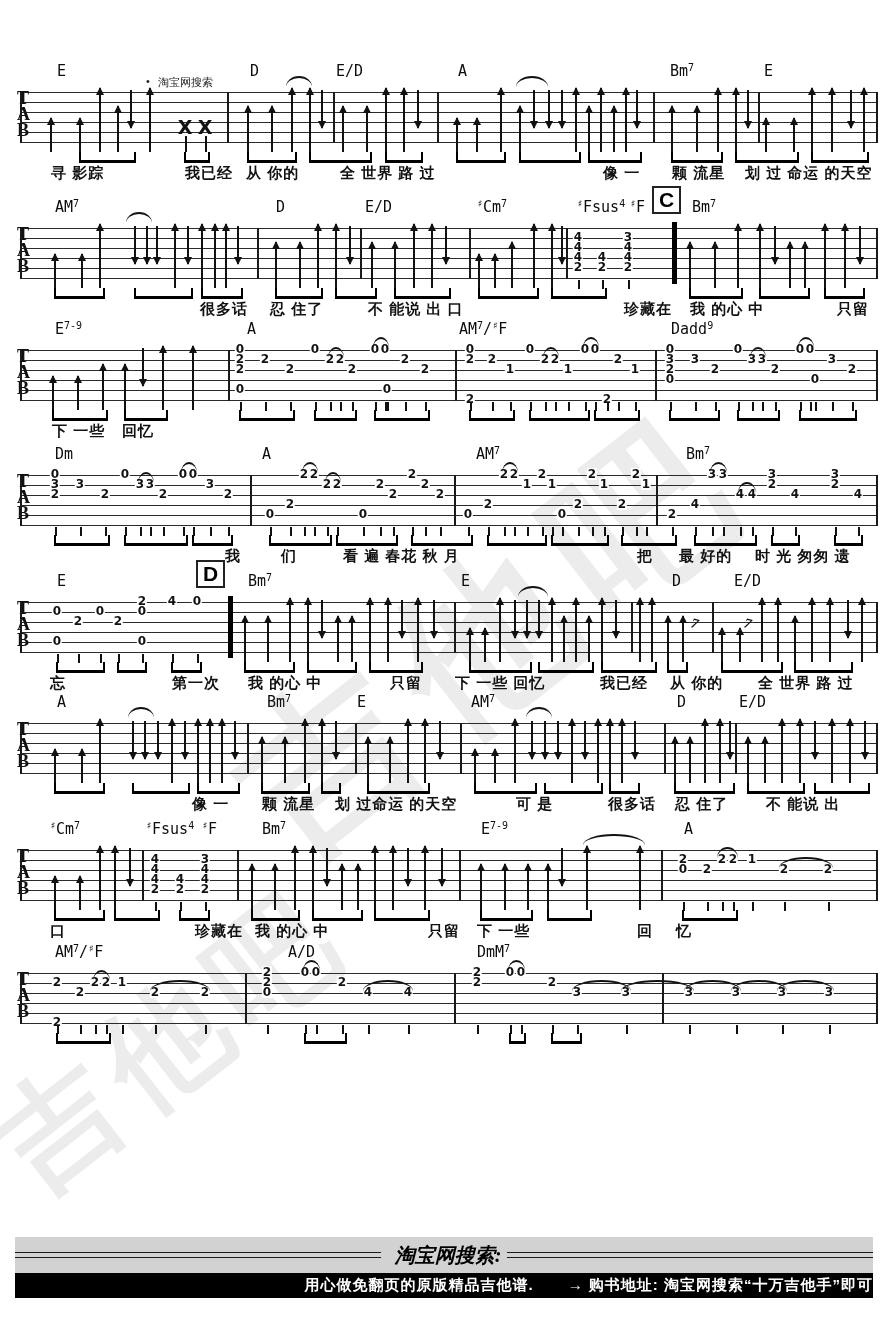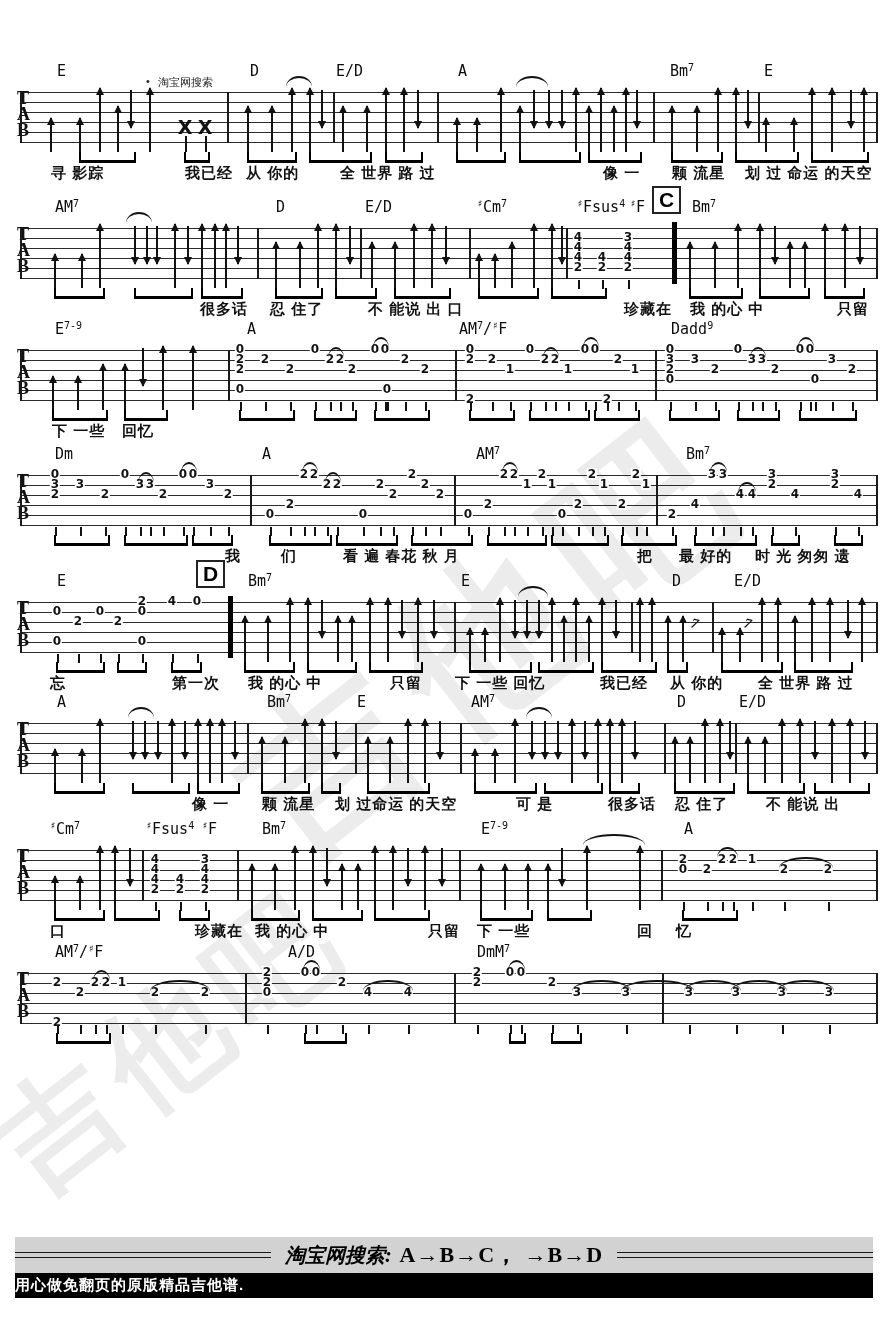--- a/index.html
+++ b/index.html
@@ -37,21 +37,21 @@
       font:bold 15px "Liberation Sans","DejaVu Sans",sans-serif;color:#121212;}
   #pill{position:absolute;top:1148px;left:50%;transform:translateX(-52%);
         border:2px solid #cdcdcd;border-radius:20px;padding:5px 26px;
         color:#b1b1b1;font:bold 17px "Liberation Serif",serif;letter-spacing:3px;}
   #orderbar{position:absolute;left:15px;right:15px;top:1237px;height:36px;background:#d2d2d2;
             display:flex;align-items:center;}
   #orderbar .rule{flex:1;height:4px;border-top:1.5px solid #1a1a1a;border-bottom:1.5px solid #1a1a1a;}
   .order-label{margin:0 6px 0 14px;font:italic bold 20px "Liberation Serif",serif;color:#000;}
   .order-value{margin:0 14px 0 2px;font:bold 22px "Liberation Serif",serif;color:#000;letter-spacing:1px;}
   #promobar{position:absolute;left:15px;right:15px;top:1273px;height:25px;background:#000;
-            color:#fff;display:flex;align-items:center;justify-content:flex-start;gap:34px;
+            color:#fff;display:flex;align-items:center;justify-content:flex-end;gap:34px;
             font:bold 15px "Liberation Sans",sans-serif;letter-spacing:1px;}
 </style>
 </head>
 <body>
 
 <div id="page">
   <div id="wm1" class="wm" style="left: 200px; top: 520px; font-size: 170px; letter-spacing: 26px;">吉他吧</div>
   <div id="wm2" class="wm" style="left: -30px; top: 960px; font-size: 120px; letter-spacing: 14px;">吉他吧</div>
   <div id="systems">
       <div class="sys" style="top: 92px;">
@@ -1260,19 +1260,19 @@
         <div class="arc" style="left: 777px; width: 57px; top: 7px;"></div>
         <div class="br" style="left: 56px; width: 51px;"></div>
         <div class="br" style="left: 304px; width: 39px;"></div>
         <div class="br" style="left: 509px; width: 13px;"></div>
         <div class="br" style="left: 551px; width: 27px;"></div>
       </div>
     </div>
   <div id="orderbar">
     <span class="rule"></span>
     <span class="order-label">淘宝网搜索:</span>
-    <span class="order-value">A→B→C， →B→D</span>
     <span class="rule"></span>
   </div>
   <div id="promobar">
     <span>用心做免翻页的原版精品吉他谱.</span>
+    <span>→ 购书地址: 淘宝网搜索“十万吉他手”即可</span>
   </div>
 </div>
 
 </body></html>

